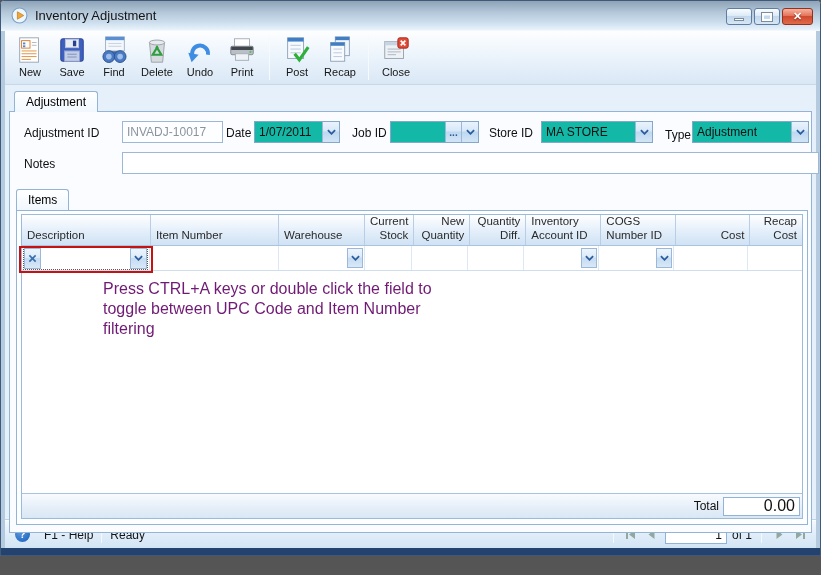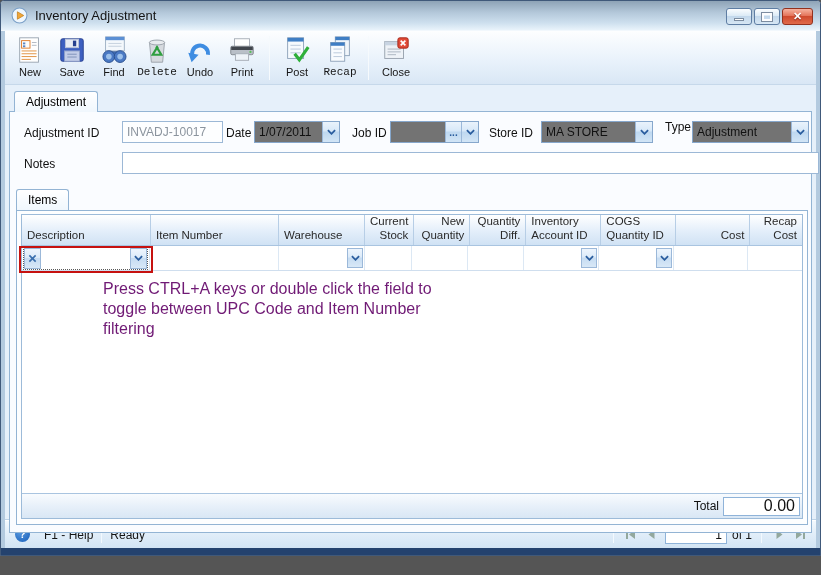--- a/index.html
+++ b/index.html
@@ -41,21 +41,21 @@
   .toolbar{
     position:absolute;left:0;top:0;right:0;height:54px;
     background:linear-gradient(180deg,#fdfeff,#e9f2fb 55%,#d9e7f5);
     border-bottom:1px solid #c6d8ea;
     display:flex;align-items:flex-start;padding:3px 0 0 4px;
   }
   .tb-btn{
     width:42px;height:48px;display:flex;flex-direction:column;align-items:center;
     justify-content:flex-start;border:1px solid transparent;border-radius:3px;cursor:default;
   }
-  .tb-btn.wide{width:44px;font-family:Liberation Mono, monospace;}
+  .tb-btn.wide{width:44px;}
   .tb-ico{width:30px;height:30px;display:inline-flex;}
   .tb-ico svg{width:30px;height:30px;}
   .tb-lbl{font-size:11px;margin-top:1px;color:#161616;}
   .tb-sep{width:1px;height:44px;background:#b9cfe4;border-right:1px solid #f6fafd;margin:2px 6px 0 6px;}
   
   .main{position:absolute;left:0;top:54px;right:0;bottom:28px;background:#e6f0fa;}
   .tab{
     position:absolute;height:21px;padding:3px 11px 0 11px;font-size:12px;color:#000;
     background:linear-gradient(180deg,#ffffff,#f0f7fd);
     border:1px solid #93b4d4;border-bottom:none;border-radius:3px 3px 0 0;z-index:3;cursor:default;
@@ -66,21 +66,21 @@
     background:#fafcff;border:1px solid #93b4d4;z-index:2;
   }
   .flabel{position:absolute;color:#101010;white-space:nowrap;}
   .tbox{
     position:absolute;height:22px;border:1px solid #9cb8d6;background:#fff;
     font-family:"Liberation Sans",sans-serif;font-size:12px;color:#222;padding:4px 4px;margin-left:10px;
   }
   input.tbox{outline:none;}
   .tbox.disabled{color:#8b949e;background:#fdfeff;}
   .combo{
-    position:absolute;height:22px;border:1px solid #86a7cc;background:#737373;
+    position:absolute;height:22px;border:1px solid #86a7cc;background:#14b8a6;
     display:flex;align-items:center;
   }
   .combo-text{flex:1;padding:0 4px;font-size:12px;color:#111;overflow:hidden;white-space:nowrap;}
   .combo-btn{
     width:17px;height:100%;border-left:1px solid #9bb8d9;
     background:linear-gradient(180deg,#eaf3fc,#d7e8f8 45%,#bed8f0 50%,#d2e5f6);
     display:flex;align-items:center;justify-content:center;cursor:default;flex:0 0 auto;
   }
   .ellipsis-btn{
     width:16px;height:100%;border-left:1px solid #9bb8d9;
@@ -340,21 +340,21 @@
         </div>
         <span class="flabel" style="left:479px;top:14px;">Store ID</span>
         <div class="combo" style="left:531px;top:9px;width:112px;">
           <span class="combo-text">MA STORE</span>
           <span class="combo-btn">
               <svg width="9" height="6" viewBox="0 0 10 6">
                 <polyline points="1,1 5,5 9,1" fill="none" stroke="#2a5d9e" stroke-width="2"></polyline>
               </svg>
             </span>
         </div>
-        <span class="flabel" style="left:655px;top:8px;">Type</span>
+        <span class="flabel" style="left:655px;top:16px;">Type</span>
         <div class="combo" style="left:682px;top:9px;width:117px;">
           <span class="combo-text">Adjustment</span>
           <span class="combo-btn">
               <svg width="9" height="6" viewBox="0 0 10 6">
                 <polyline points="1,1 5,5 9,1" fill="none" stroke="#2a5d9e" stroke-width="2"></polyline>
               </svg>
             </span>
         </div>
 
         <span class="flabel" style="left:14px;top:45px;">Notes</span>
@@ -385,21 +385,21 @@
               <div class="gh c5 ar">
                   <span>Quantity
 Diff.</span>
                 </div>
               <div class="gh c6">
                   <span>Inventory
 Account ID</span>
                 </div>
               <div class="gh c7">
                   <span>COGS
-Quantity ID</span>
+Number ID</span>
                 </div>
               <div class="gh c8 ar">
                   <span>Cost</span>
                 </div>
               <div class="gh c9 ar">
                   <span>Recap Cost</span>
                 </div>
             </div>
 
             <div class="grow">

